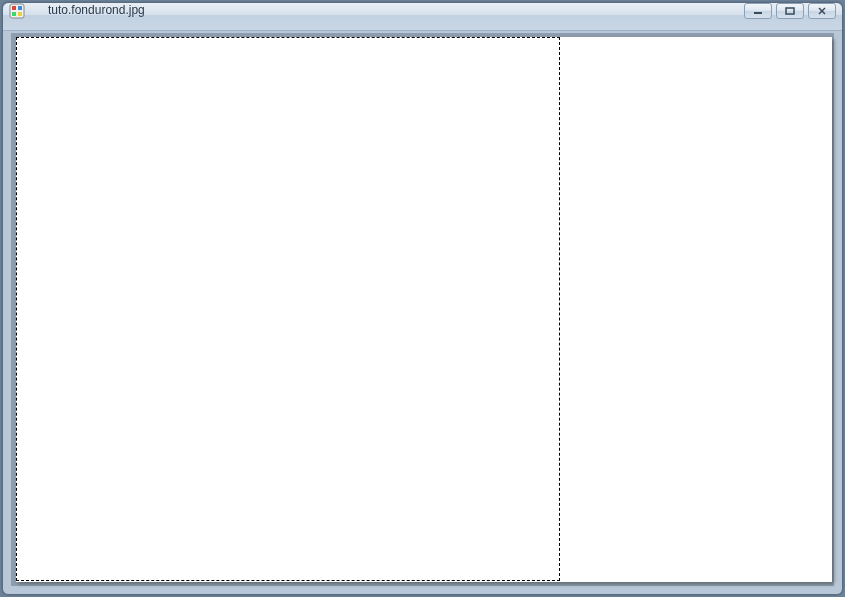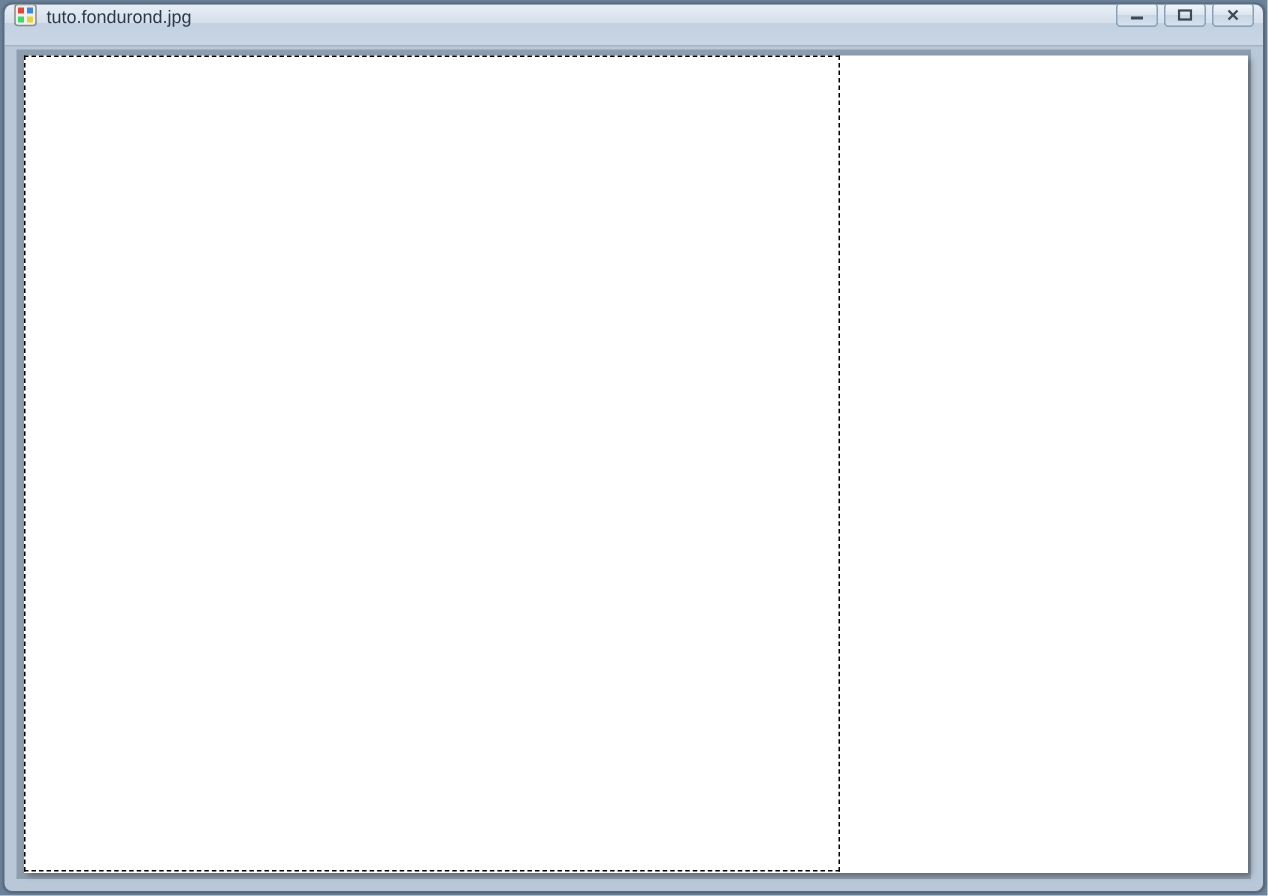--- a/index.html
+++ b/index.html
@@ -20,25 +20,26 @@
   background: #b9c8d8;
   border: 1px solid #5a6b7d;
   border-radius: 6px;
   box-shadow: 0 0 2px rgba(0,0,0,0.3);
   overflow: hidden;
 }
 .titlebar {
   height: 28px;
   background: linear-gradient(to bottom, #e8eef5 0%, #d5e0ec 45%, #c2d1e1 46%, #c9d6e4 100%);
   display: flex;
-  align-items: flex-end;
-  padding: 12px 6px;
+  align-items: flex-start;
+  padding: 0 6px;
   border-bottom: 1px solid #9fb1c4;
   border-top-left-radius: 6px;
   border-top-right-radius: 6px;
+  gap: 17px;
 }
 .app-icon {
   width: 16px;
   height: 16px;
   margin-right: 6px;
   display: inline-flex;
   align-items: center;
   justify-content: center;
 }
 .app-icon svg { width: 16px; height: 16px; }

